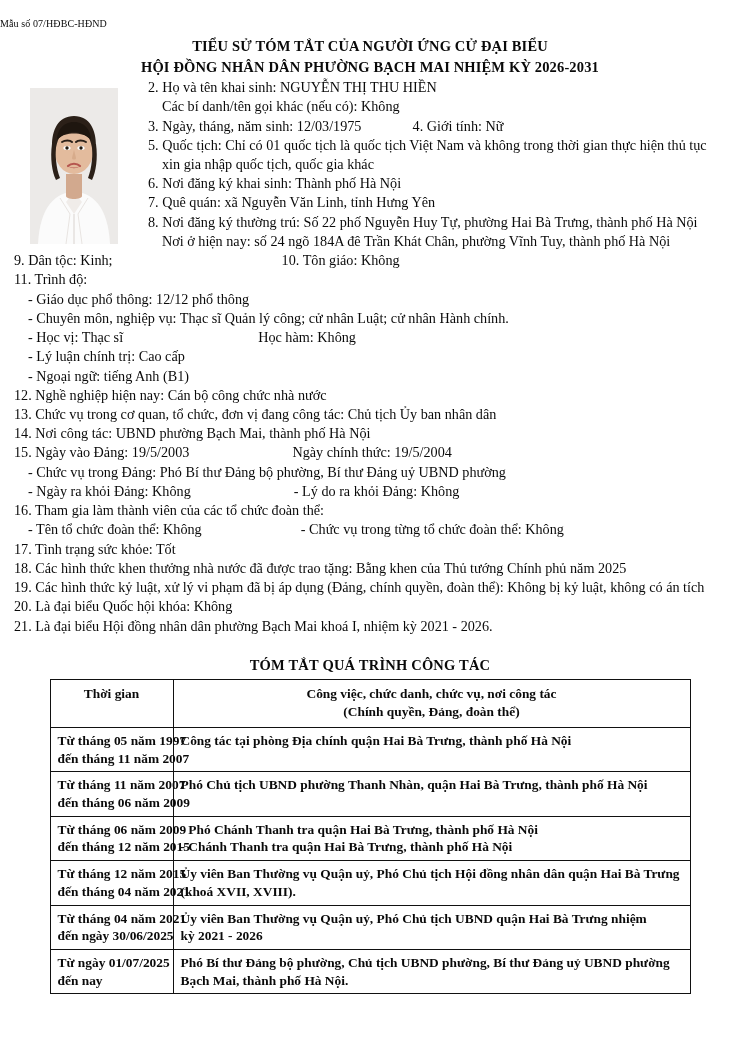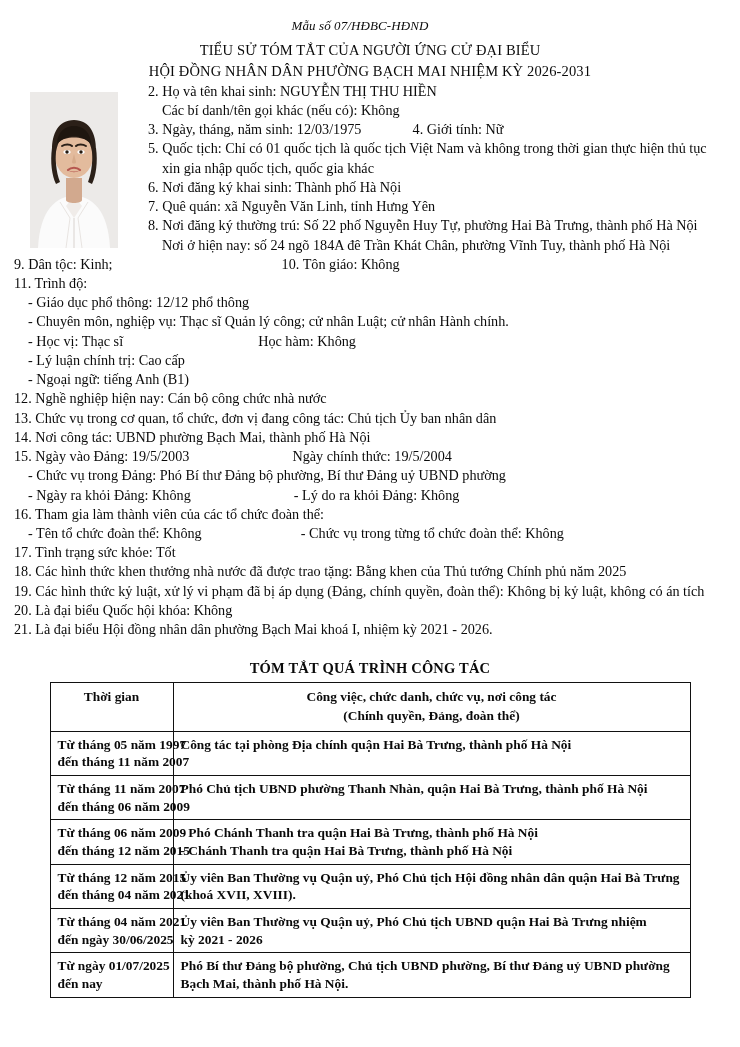--- a/index.html
+++ b/index.html
@@ -18,30 +18,29 @@
   .page {
     width: 740px;
     height: 1047px;
     position: relative;
     box-sizing: border-box;
     padding: 0;
   }
 
   
   .form-code {
-    text-align: center;
-    font-size: 13px;
+    text-align: left;
+    font-size: 10px;
     padding: 18px 20px 0 0;
     line-height: 1.2;
     letter-spacing: 0.1px;
-    font-style: italic;
   }
   .title-block {
     text-align: center;
-    font-weight: normal;
+    font-weight: bold;
     font-size: 14.5px;
     line-height: 1.45;
     margin-top: 6px;
     letter-spacing: 0.15px;
   }
   .title-line-1 { display: block; }
   .title-line-2 { display: block; }
 
   
   .content {

